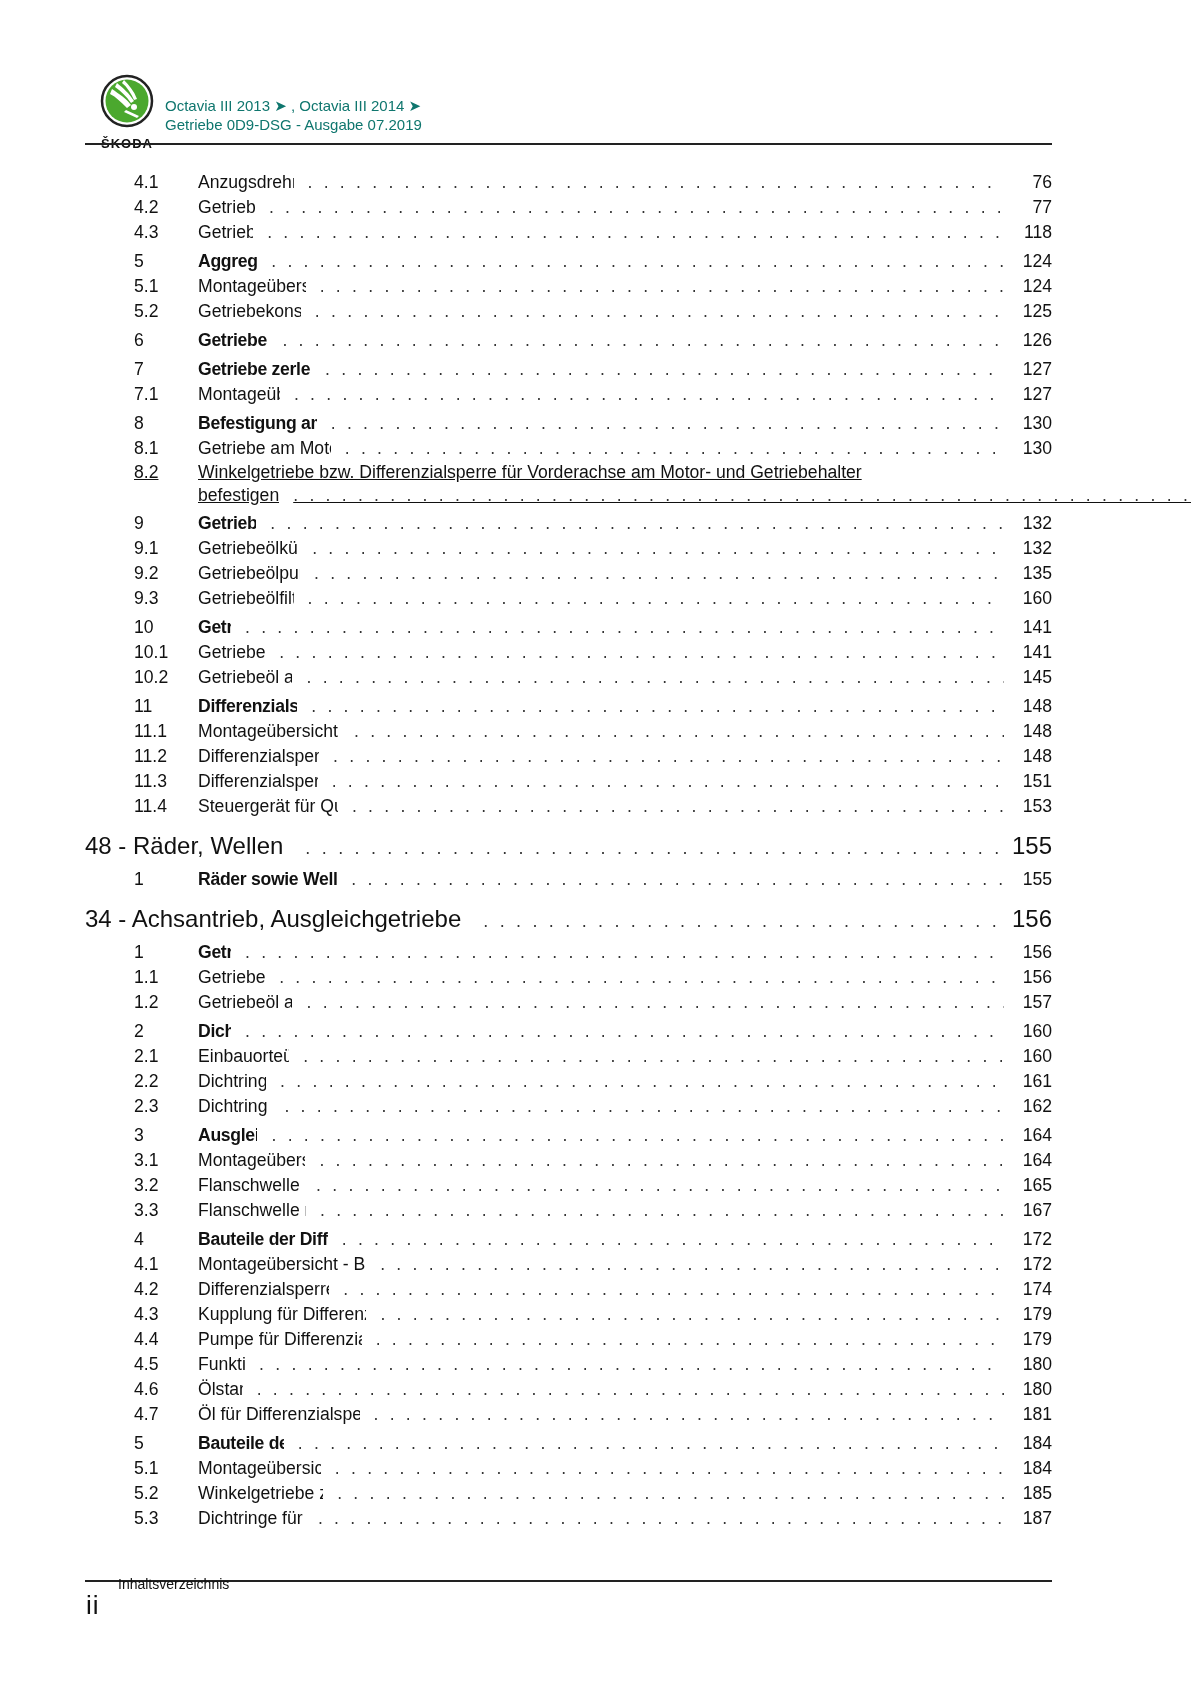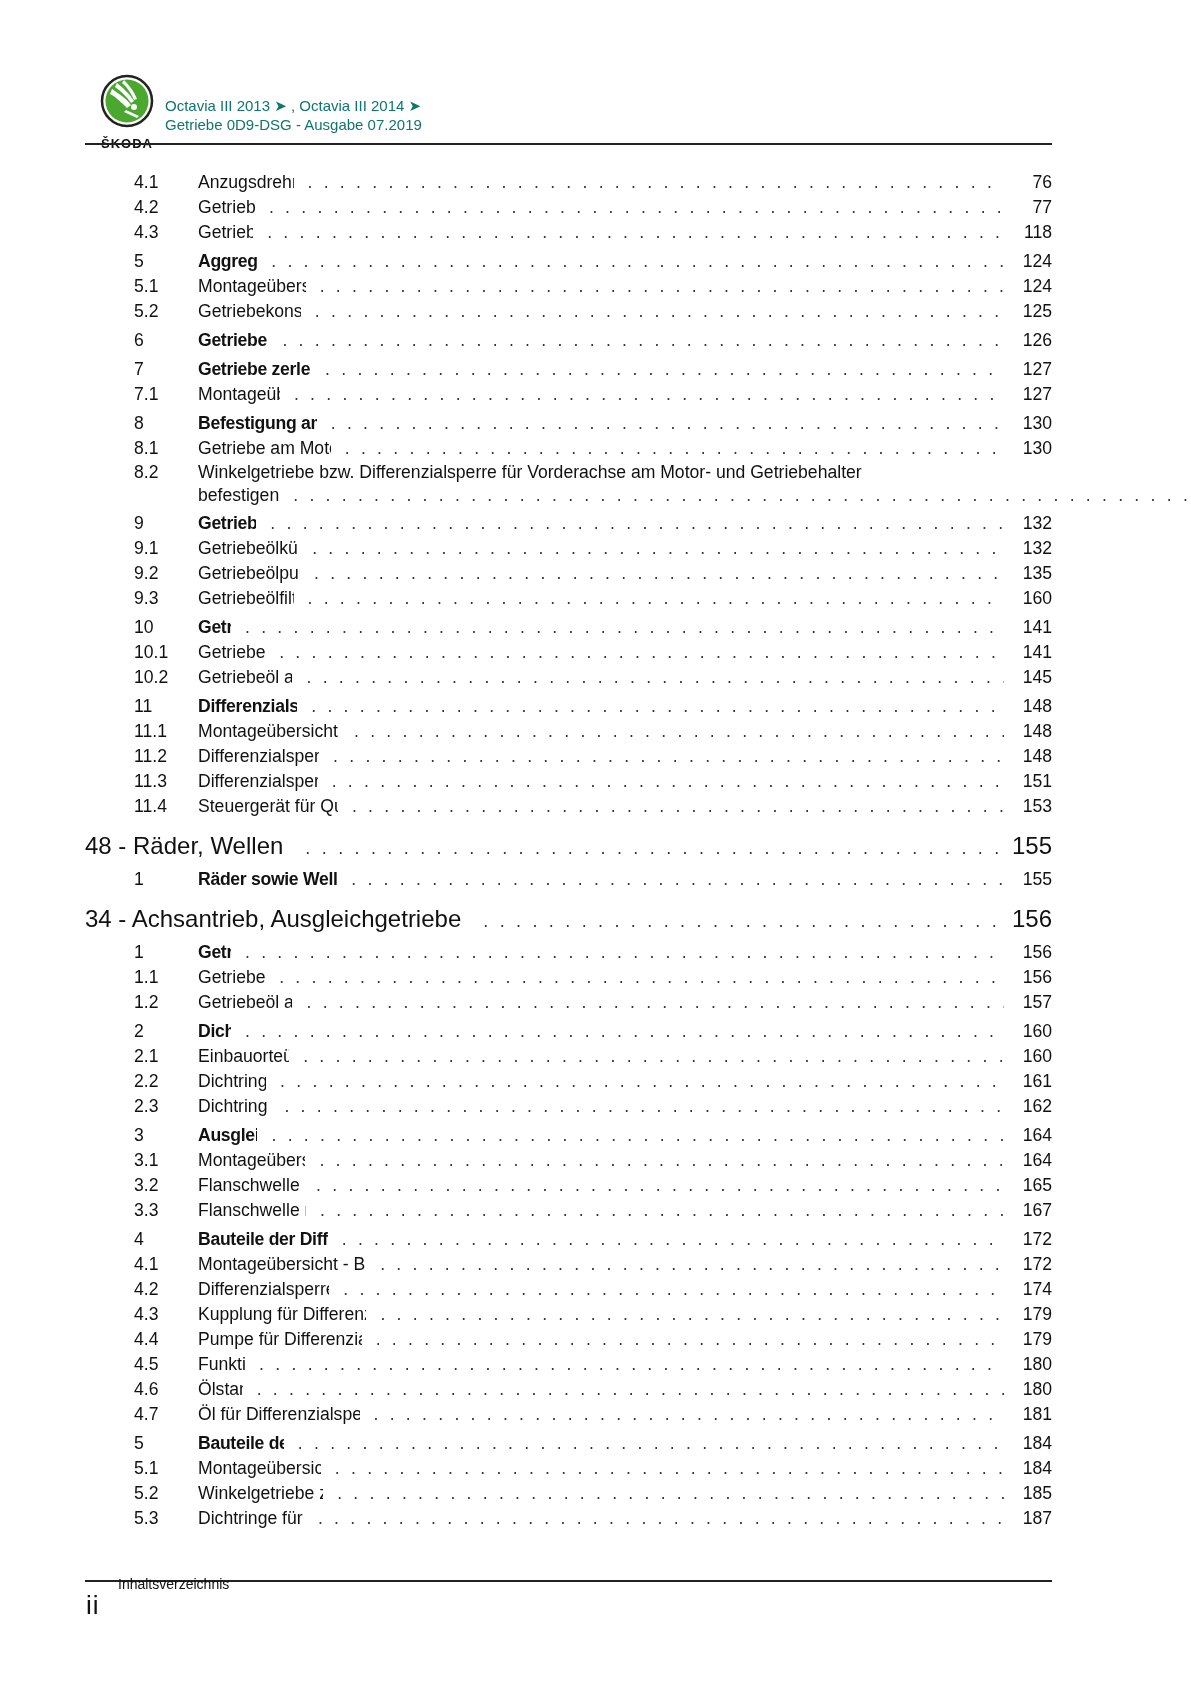--- a/index.html
+++ b/index.html
@@ -127,21 +127,21 @@
       <span class="title">Befestigung am Motor- und Getriebehalter</span>
       <span class="leader"></span>
       <span class="page">130</span>
     </div>
     <div class="row">
       <span class="num">8.1</span>
       <span class="title">Getriebe am Motor- und Getriebehalter befestigen</span>
       <span class="leader"></span>
       <span class="page">130</span>
     </div>
-    <div class="row wrap" style="height: 46px; align-items: flex-start;">
+    <div class="row wrap" style="height: 46px; align-items: flex-start; text-decoration: underline;">
       <span class="num" style="line-height: 22px;">8.2</span>
       <div class="wrap-block" style="flex: 1 1 auto;">
         <div class="wrap-first">Winkelgetriebe bzw. Differenzialsperre für Vorderachse am Motor- und Getriebehalter</div>
         <div class="wrap-second">
           <span class="title">befestigen</span>
           <span class="leader"></span>
         </div>
       </div>
     </div>
     <div class="row main">

